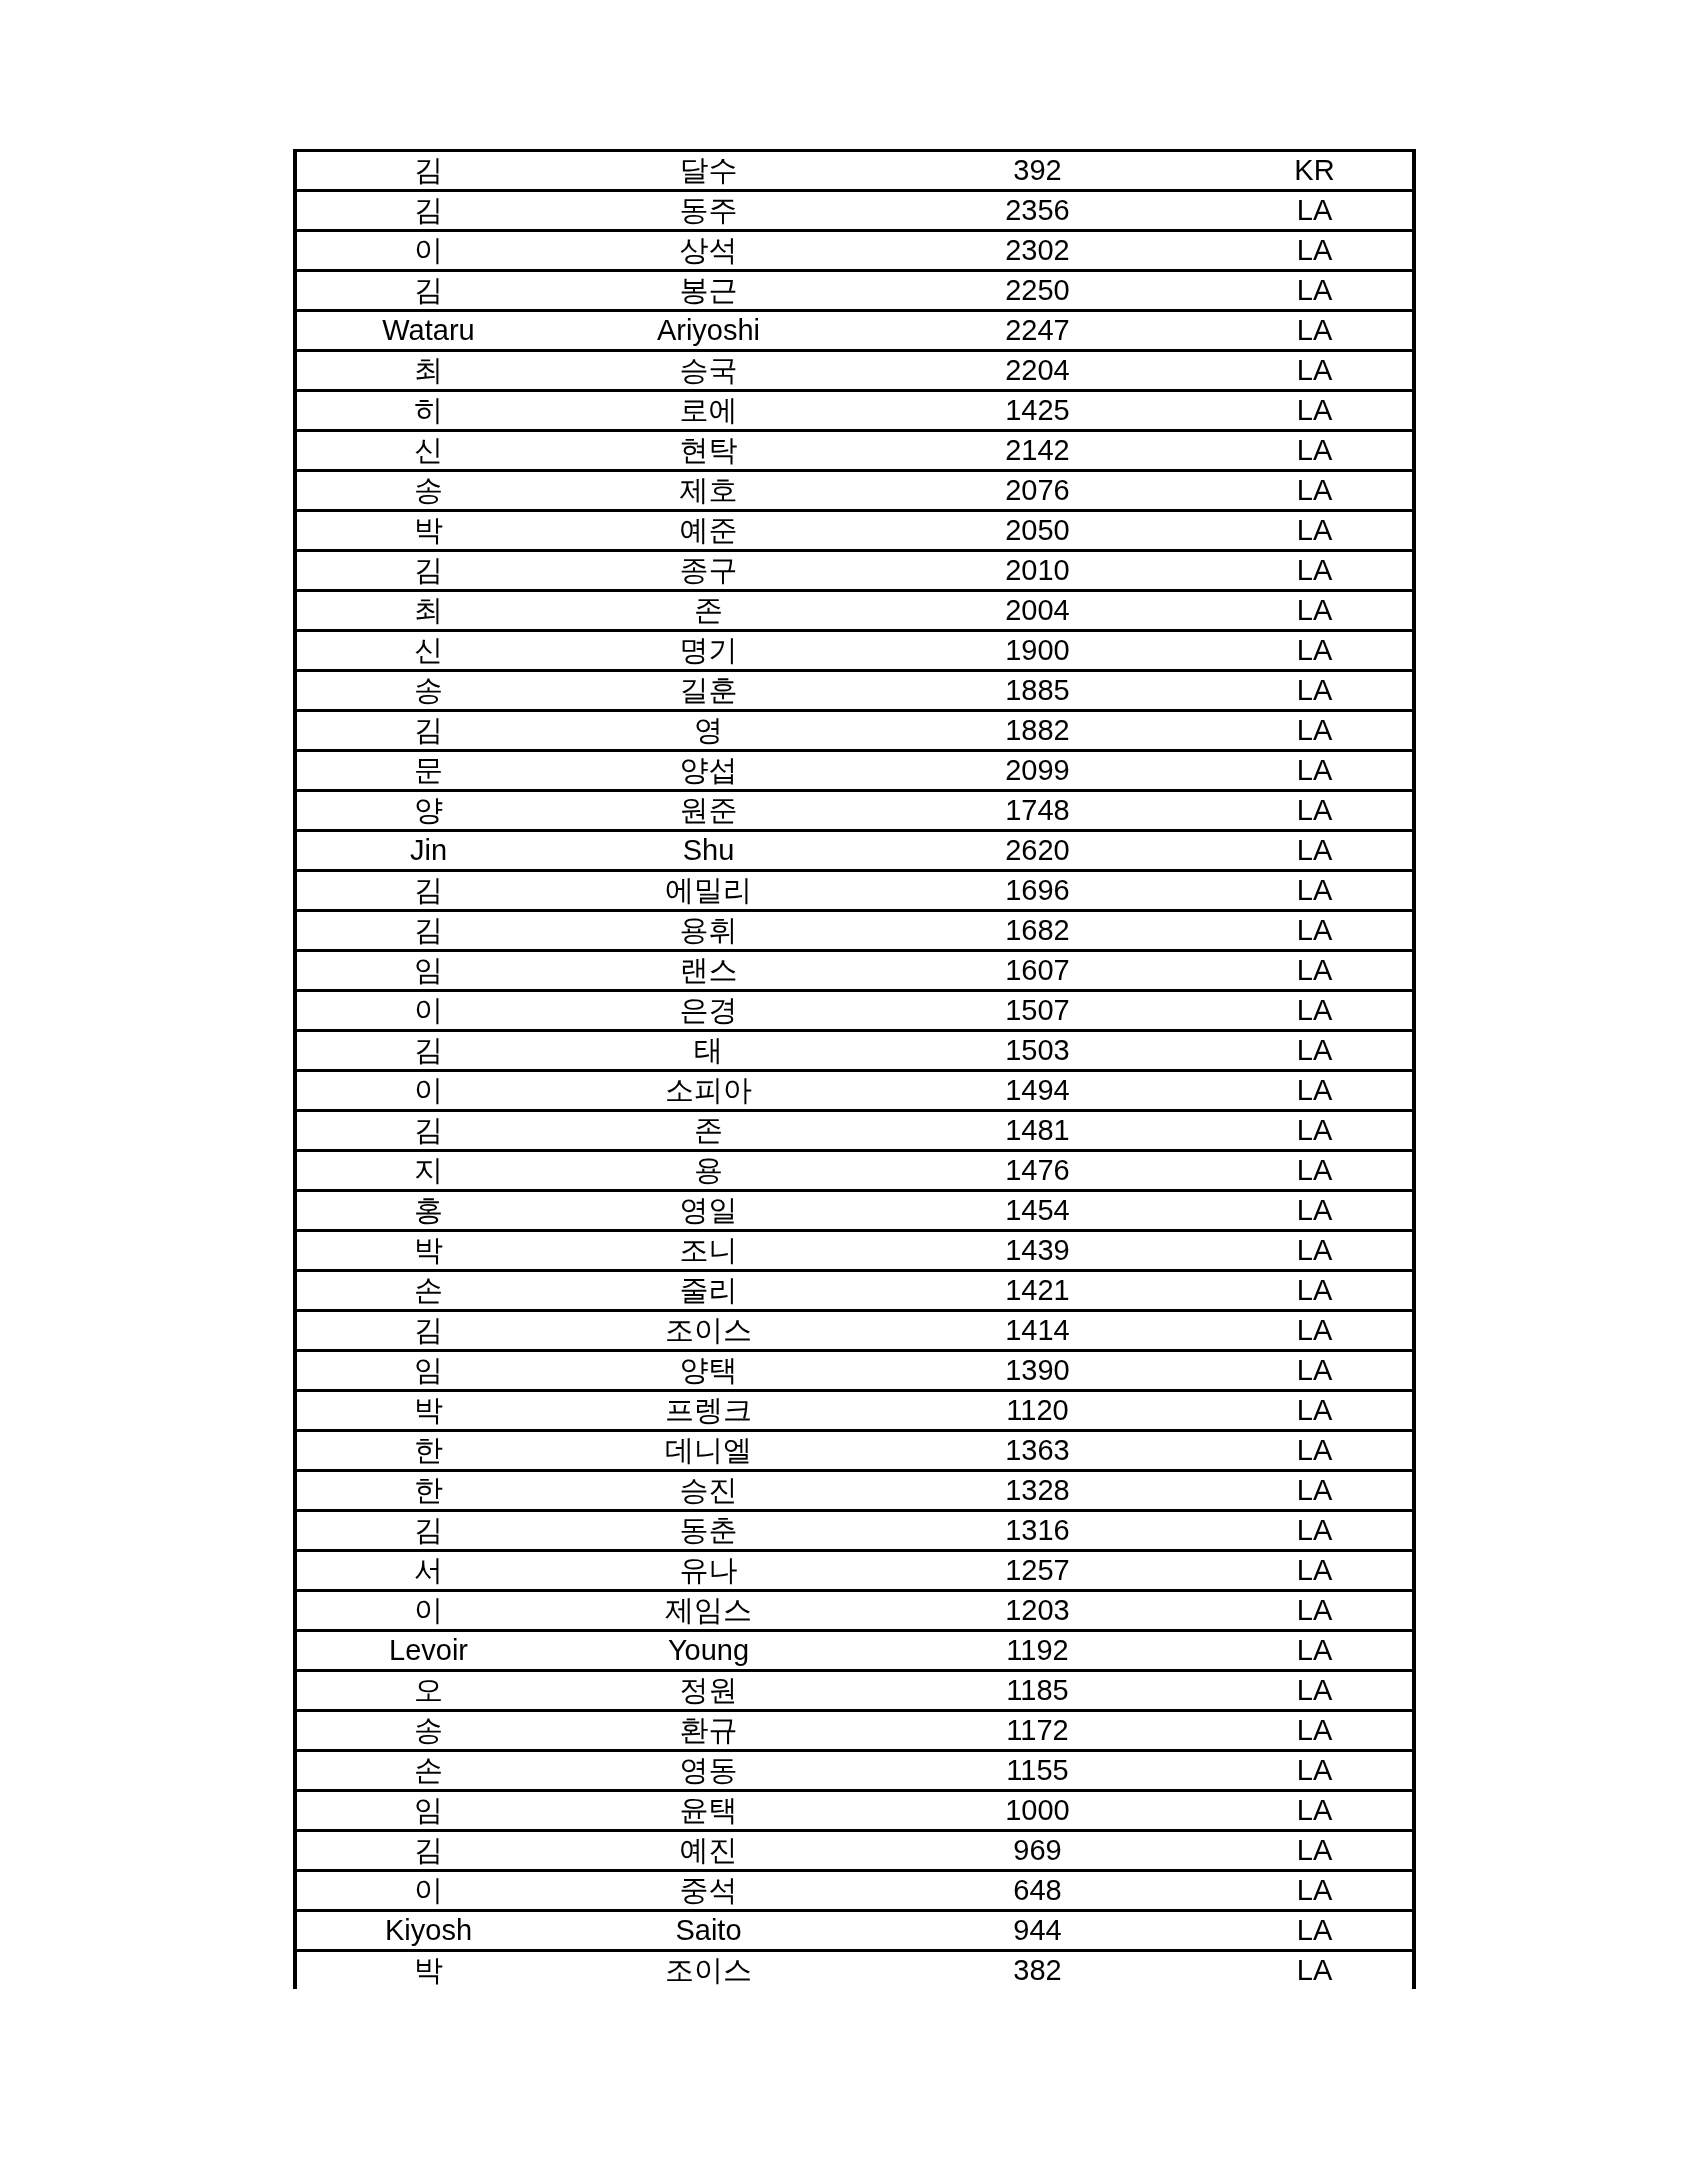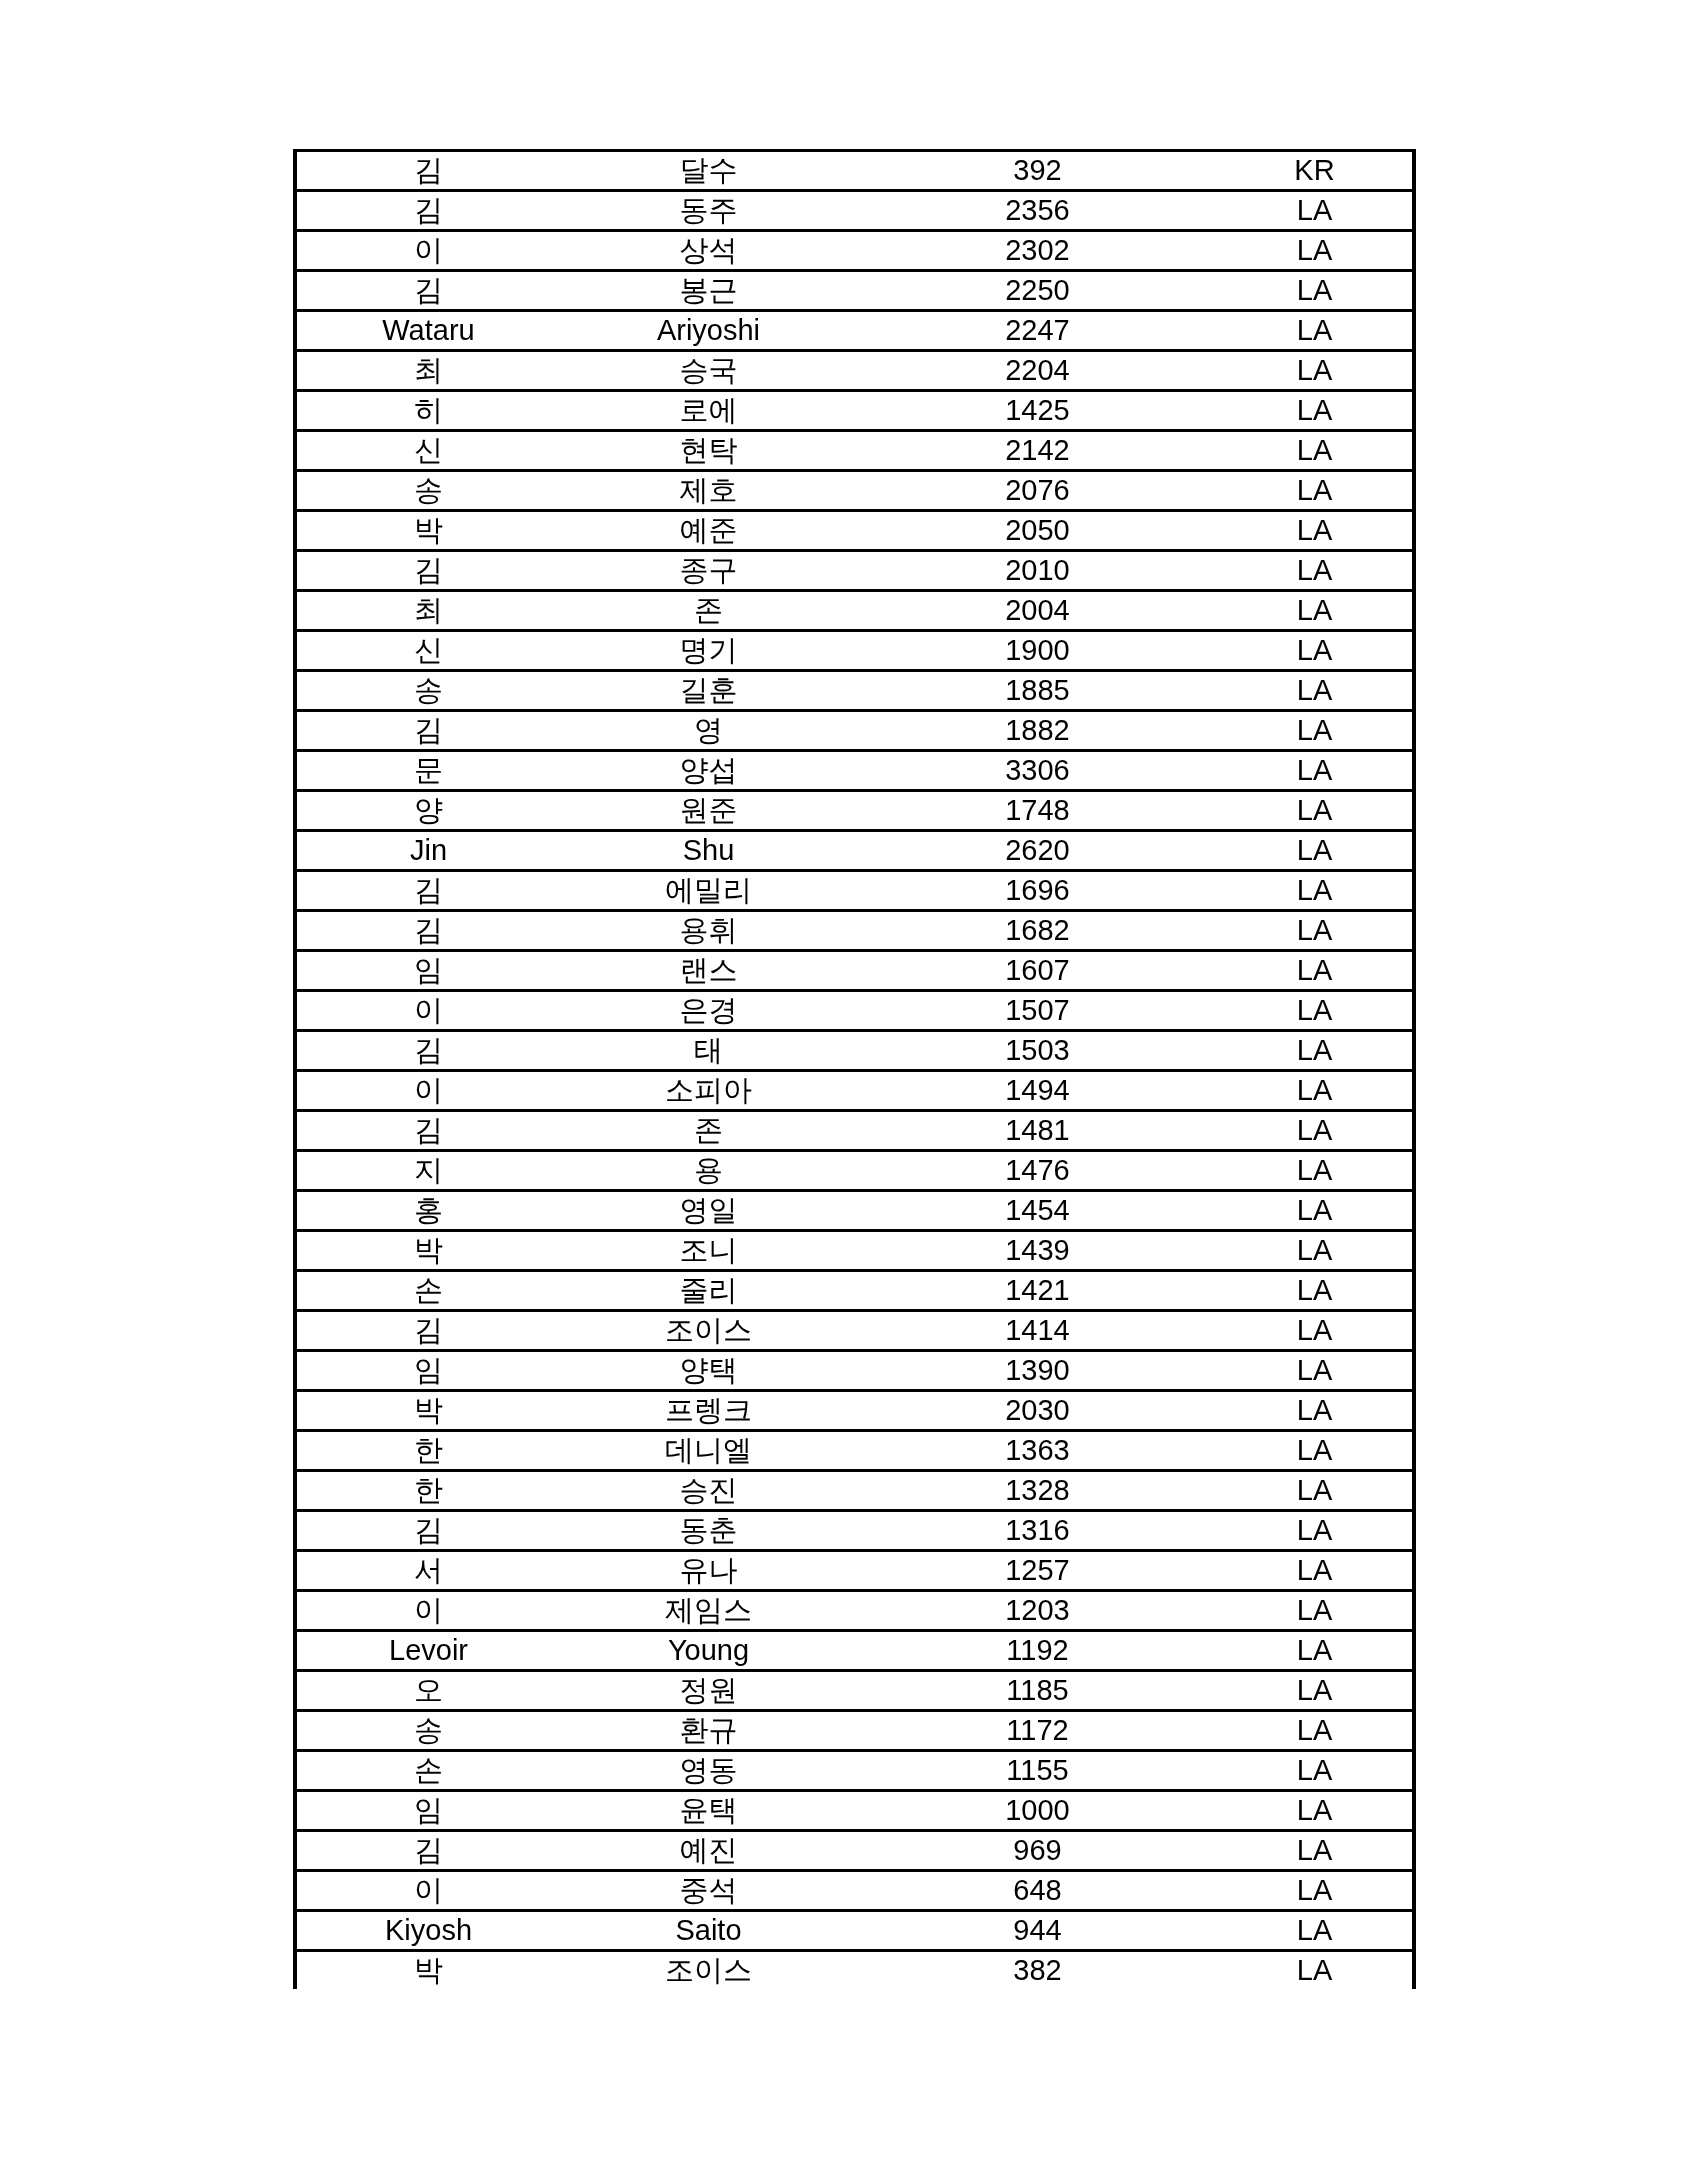--- a/index.html
+++ b/index.html
@@ -127,21 +127,21 @@
     </div>
     <div class="table-row">
       <div class="cell">김</div>
       <div class="cell">영</div>
       <div class="cell">1882</div>
       <div class="cell">LA</div>
     </div>
     <div class="table-row">
       <div class="cell">문</div>
       <div class="cell">양섭</div>
-      <div class="cell">3306</div>
+      <div class="cell">2099</div>
       <div class="cell">LA</div>
     </div>
     <div class="table-row">
       <div class="cell">양</div>
       <div class="cell">원준</div>
       <div class="cell">1748</div>
       <div class="cell">LA</div>
     </div>
     <div class="table-row">
       <div class="cell">Jin</div>
@@ -223,21 +223,21 @@
     </div>
     <div class="table-row">
       <div class="cell">임</div>
       <div class="cell">양택</div>
       <div class="cell">1390</div>
       <div class="cell">LA</div>
     </div>
     <div class="table-row">
       <div class="cell">박</div>
       <div class="cell">프렝크</div>
-      <div class="cell">2030</div>
+      <div class="cell">1120</div>
       <div class="cell">LA</div>
     </div>
     <div class="table-row">
       <div class="cell">한</div>
       <div class="cell">데니엘</div>
       <div class="cell">1363</div>
       <div class="cell">LA</div>
     </div>
     <div class="table-row">
       <div class="cell">한</div>

